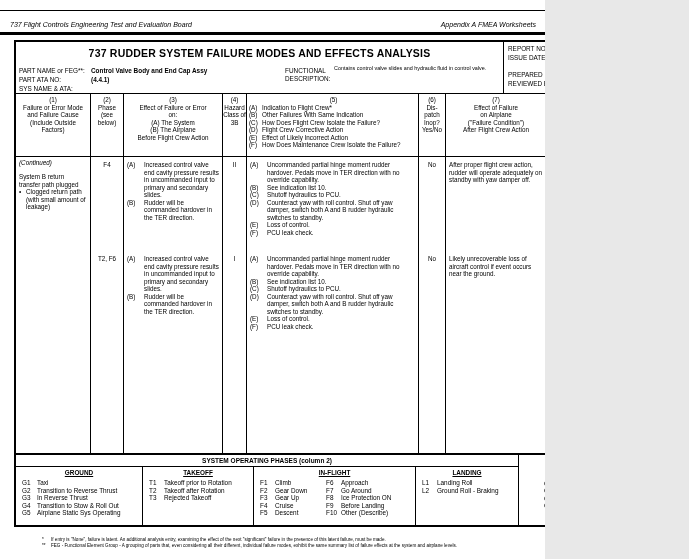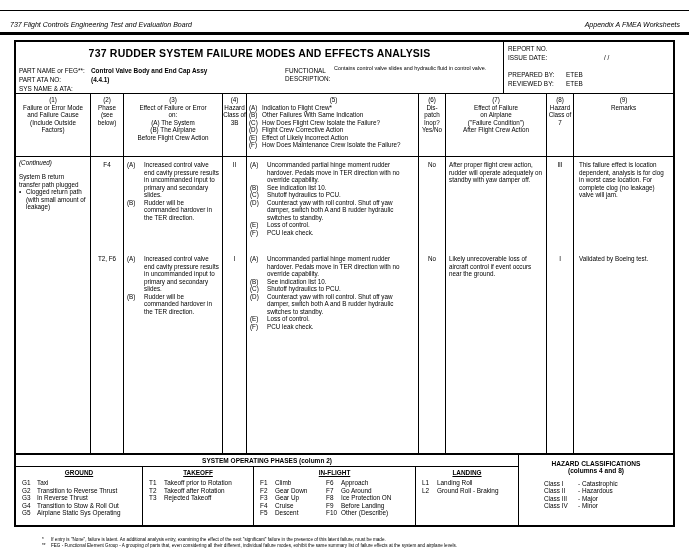--- a/index.html
+++ b/index.html
@@ -1,16 +1,16 @@
 <!DOCTYPE html>
 <html><head>
 <meta charset="utf-8">
 <style>
   html,body{margin:0;padding:0;background:#e8e8e8;}
-  .page{position:relative;width:689px;height:559px;background:#fff;overflow:hidden;
+  .page{position:relative;width:545px;height:559px;background:#fff;overflow:hidden;
         font-family:"Liberation Sans",sans-serif;color:#000;}
   .topline{position:absolute;top:10px;left:0;width:689px;height:1px;background:#000;}
   .pagehead{position:absolute;top:21px;left:10px;right:9px;display:flex;justify-content:space-between;
             font-size:7px;font-style:italic;}
   .toprule{position:absolute;top:32px;left:0;width:689px;height:3px;background:#000;}
 
   .sheet{position:absolute;top:40px;left:14px;width:661px;height:487px;border:2px solid #000;box-sizing:border-box;}
 
   
   .titleblock{display:flex;height:52px;border-bottom:1px solid #000;box-sizing:border-box;}

